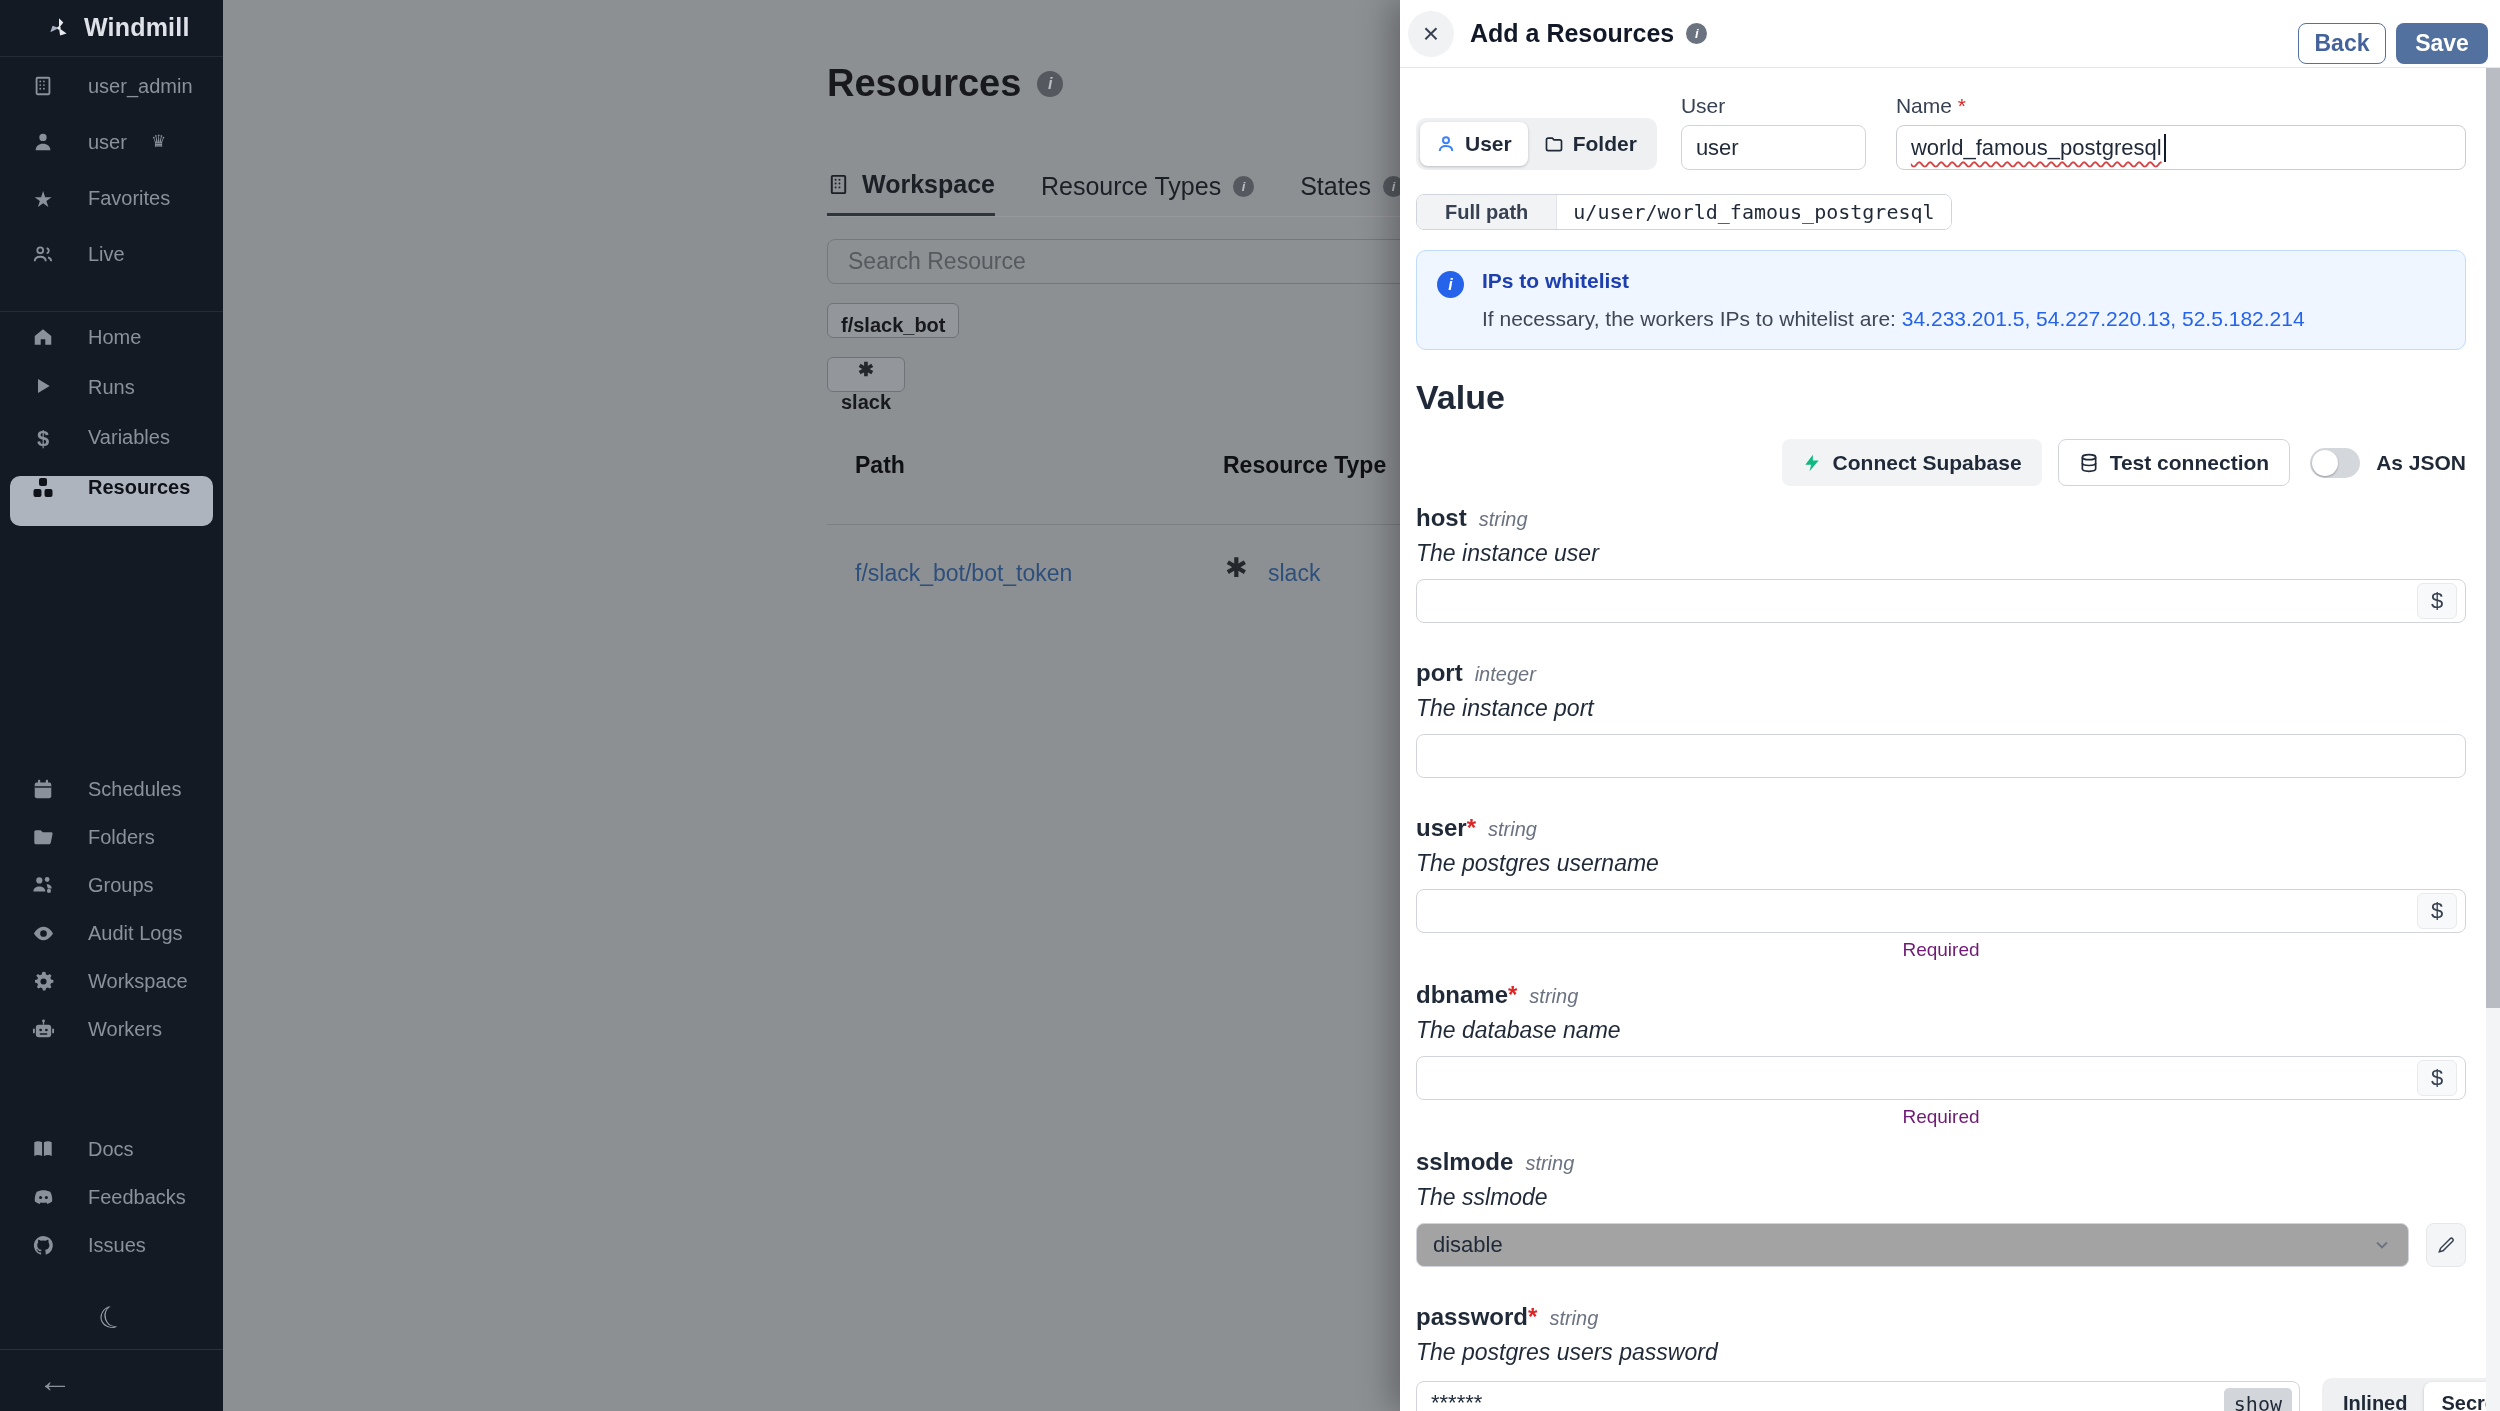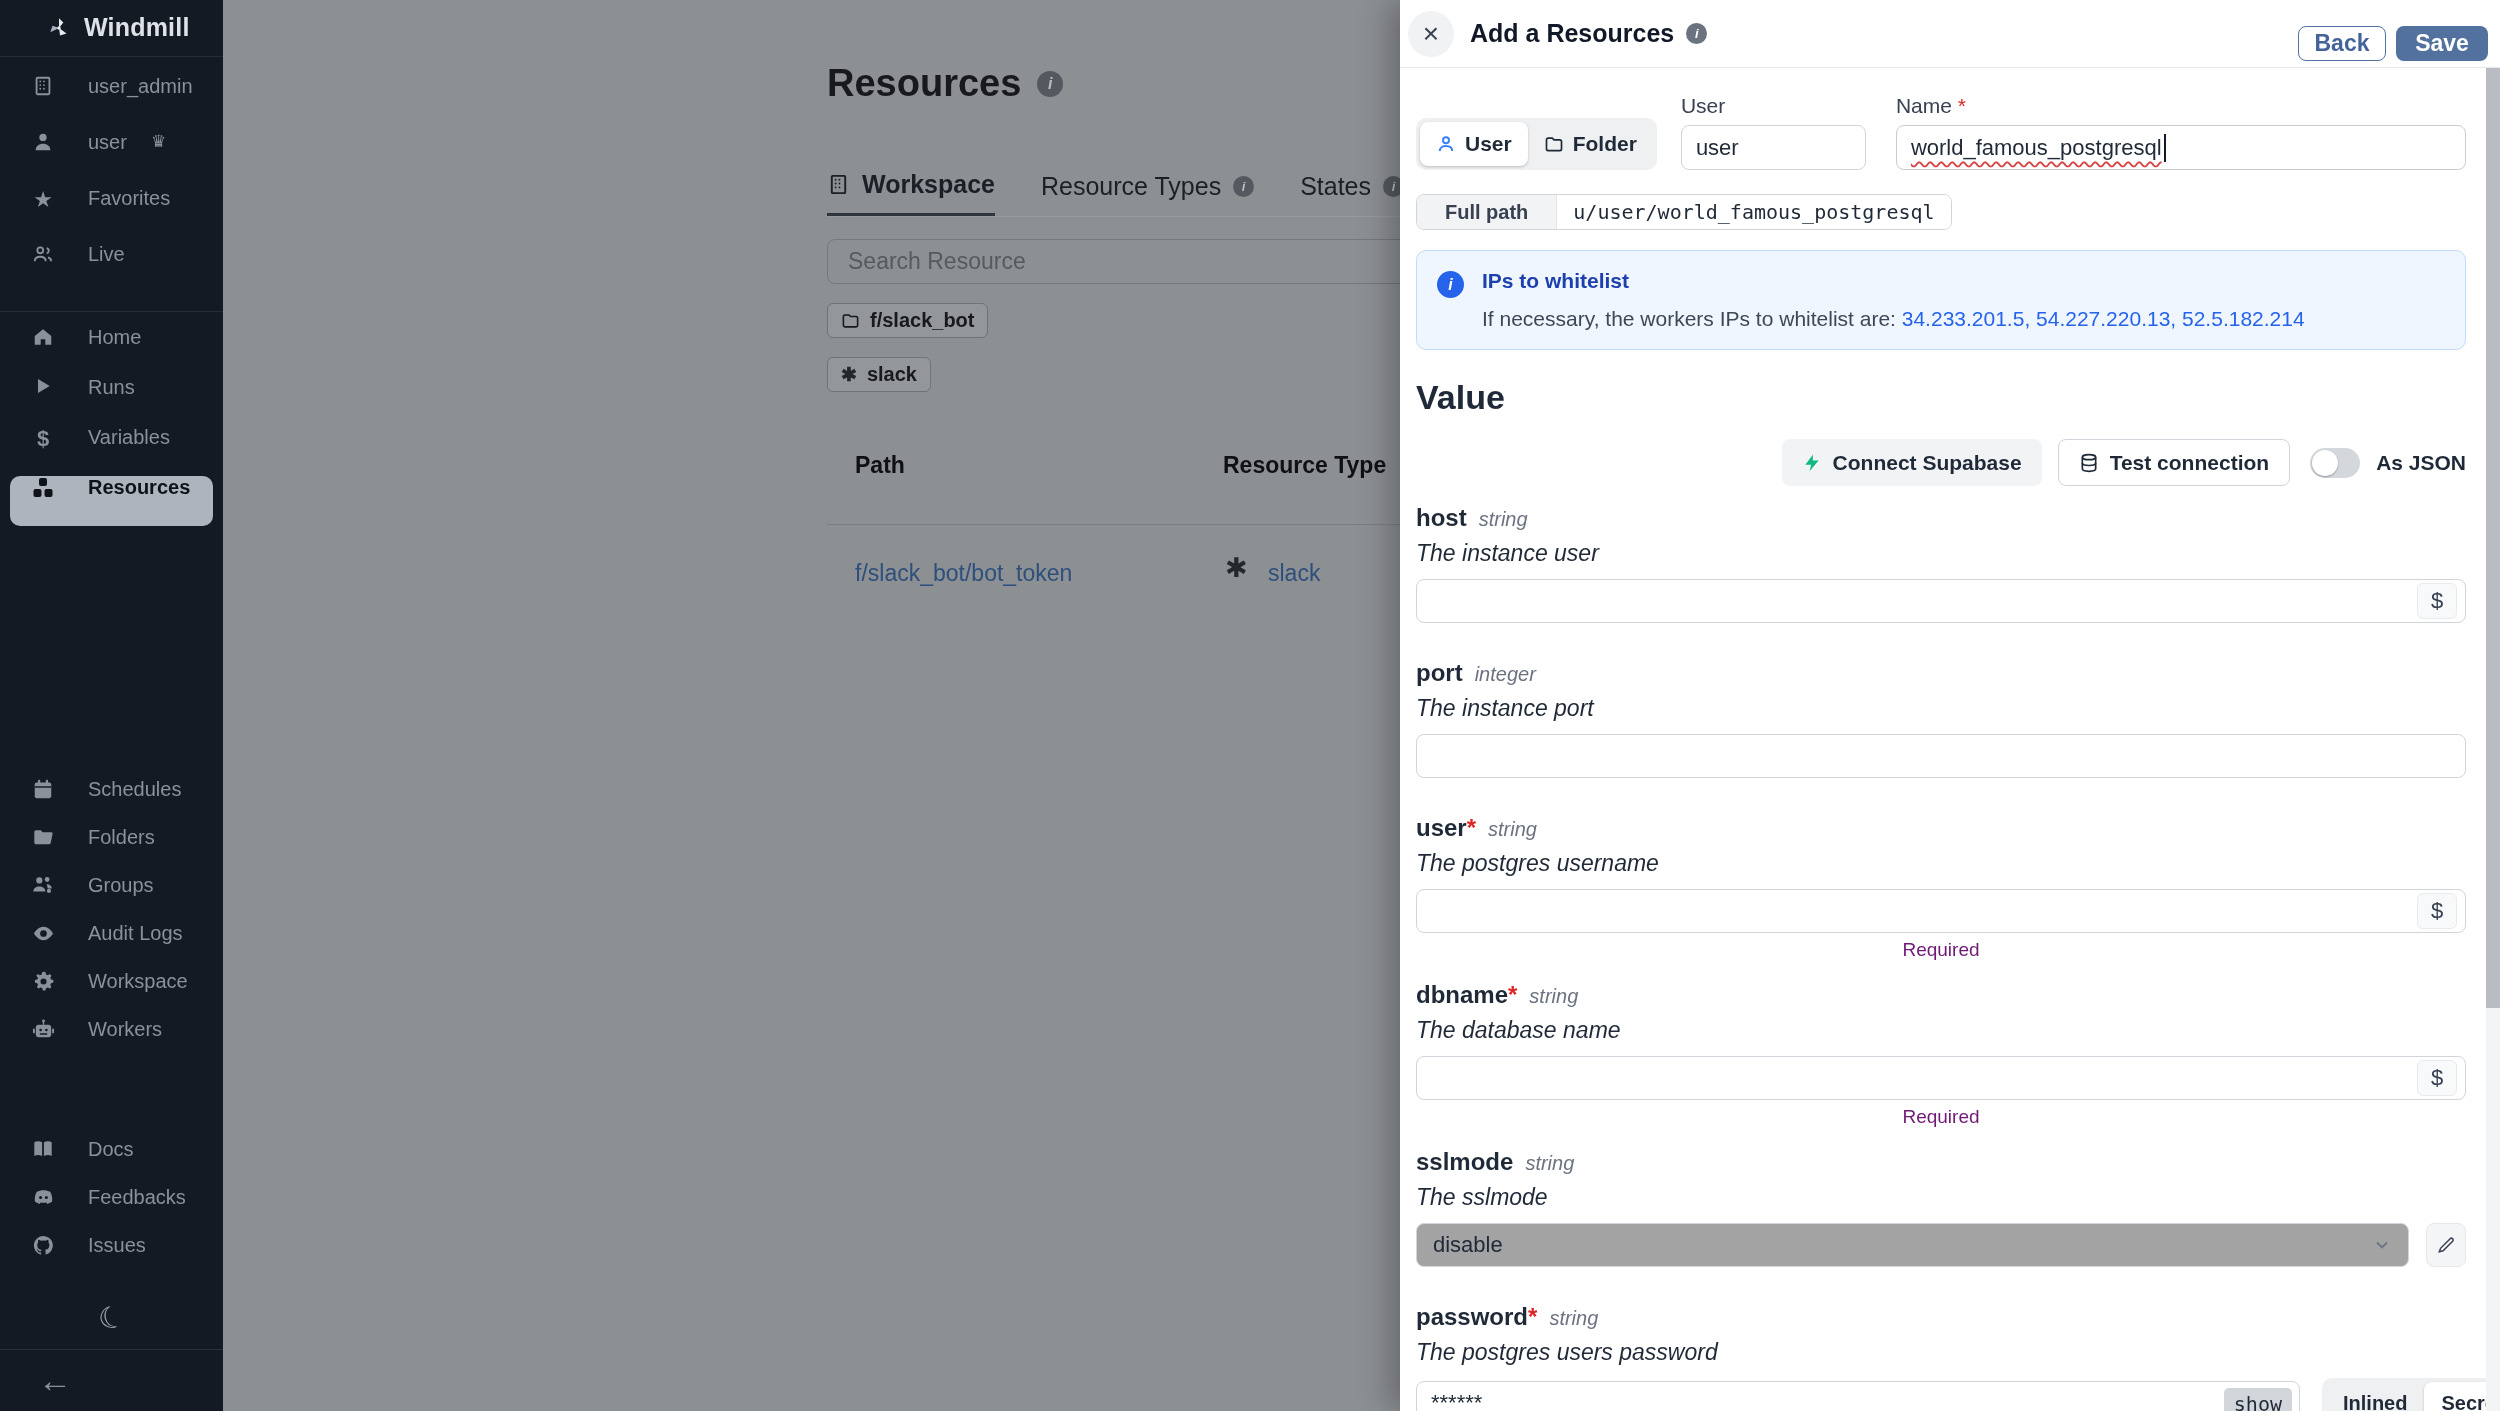--- a/index.html
+++ b/index.html
@@ -48,21 +48,21 @@
   .tab { display:flex; align-items:center; gap:12px; font-size:25px; color:#1b1f26;
          padding-bottom:14px; cursor:pointer; }
   .tab.active { border-bottom:4px solid #2f353d; font-weight:600; }
   .tabs-baseline { position:absolute; left:604px; right:0; top:216px; height:1px; background:#97999d; }
   .search-input { position:absolute; left:604px; top:239px; width:1700px; height:45px;
                   background:transparent; border:1px solid #75787c; border-radius:8px;
                   font-size:23px; color:#2a2d31; padding:0 20px; outline:none; }
   .search-input::placeholder { color:#56595e; }
   .chip { position:absolute; left:604px; display:inline-flex; align-items:center; gap:10px;
           height:35px; border:1px solid #6f7276; border-radius:6px; background:#93969a;
-          padding:0 13px; font-size:20px; font-weight:600; color:#17191d; cursor:pointer; }
+          padding:0 13px; font-size:20px; font-weight:600; color:#17191d; cursor:pointer;flex-direction:column; }
   .chip-folder { top:303px; }
   .chip-slack { top:357px; }
   .slack-glyph { font-size:19px; color:#24272b; }
   .th { position:absolute; top:452px; font-size:23px; font-weight:600; color:#0e1013; }
   .table-line { position:absolute; left:604px; right:0; top:524px; height:1px; background:#7b7e82; }
   .cell { position:absolute; top:560px; font-size:23px; }
   .link { color:#2d4f7c; cursor:pointer; }
   .desc-cell { color:#222529; width:134px; overflow:hidden; white-space:nowrap; }
   .slack-glyph-big { position:absolute; left:1002px; top:552px; font-size:27px; color:#24272b; }
 
@@ -71,21 +71,21 @@
             z-index:5; box-shadow:-10px 0 30px rgba(0,0,0,.28); }
   .drawer-header { height:68px; display:flex; align-items:center; padding:0 12px 0 8px;
                    border-bottom:1px solid #e5e7eb; }
   .close-btn { width:46px; height:46px; border-radius:50%; background:#f1f2f4; border:none;
                color:#374151; font-size:28px; display:flex; align-items:center; justify-content:center;
                cursor:pointer; }
   .drawer-title { font-size:25px; font-weight:600; color:#111827; margin-left:16px;
                   display:flex; align-items:center; gap:12px; }
   .info-dot.dark { background:#6b7280; color:#fff; }
   .hspacer { flex:1; }
-  .btn { height:35px; border-radius:8px; font-size:23px; font-weight:600; cursor:pointer;
+  .btn { height:41px; border-radius:8px; font-size:23px; font-weight:600; cursor:pointer;
          display:inline-flex; align-items:center; justify-content:center;margin-top:20px; }
   .btn-back { width:88px; background:#fff; border:1.5px solid #54719f; color:#44639b; margin-right:10px; }
   .btn-save { width:92px; background:#53719e; border:none; color:#ffffff; }
   .drawer-body { padding:26px 34px 0 16px; }
 
   .row1 { display:flex; align-items:flex-end; }
   .seg { display:inline-flex; align-items:center; background:#eef0f2; border-radius:10px; padding:4px; }
   .seg-opt { display:inline-flex; align-items:center; gap:9px; border:none; background:transparent;
              height:44px; padding:0 16px; border-radius:8px; font-size:21px; font-weight:600;
              color:#1f2937; cursor:pointer; font-family:"Liberation Sans", sans-serif; }

